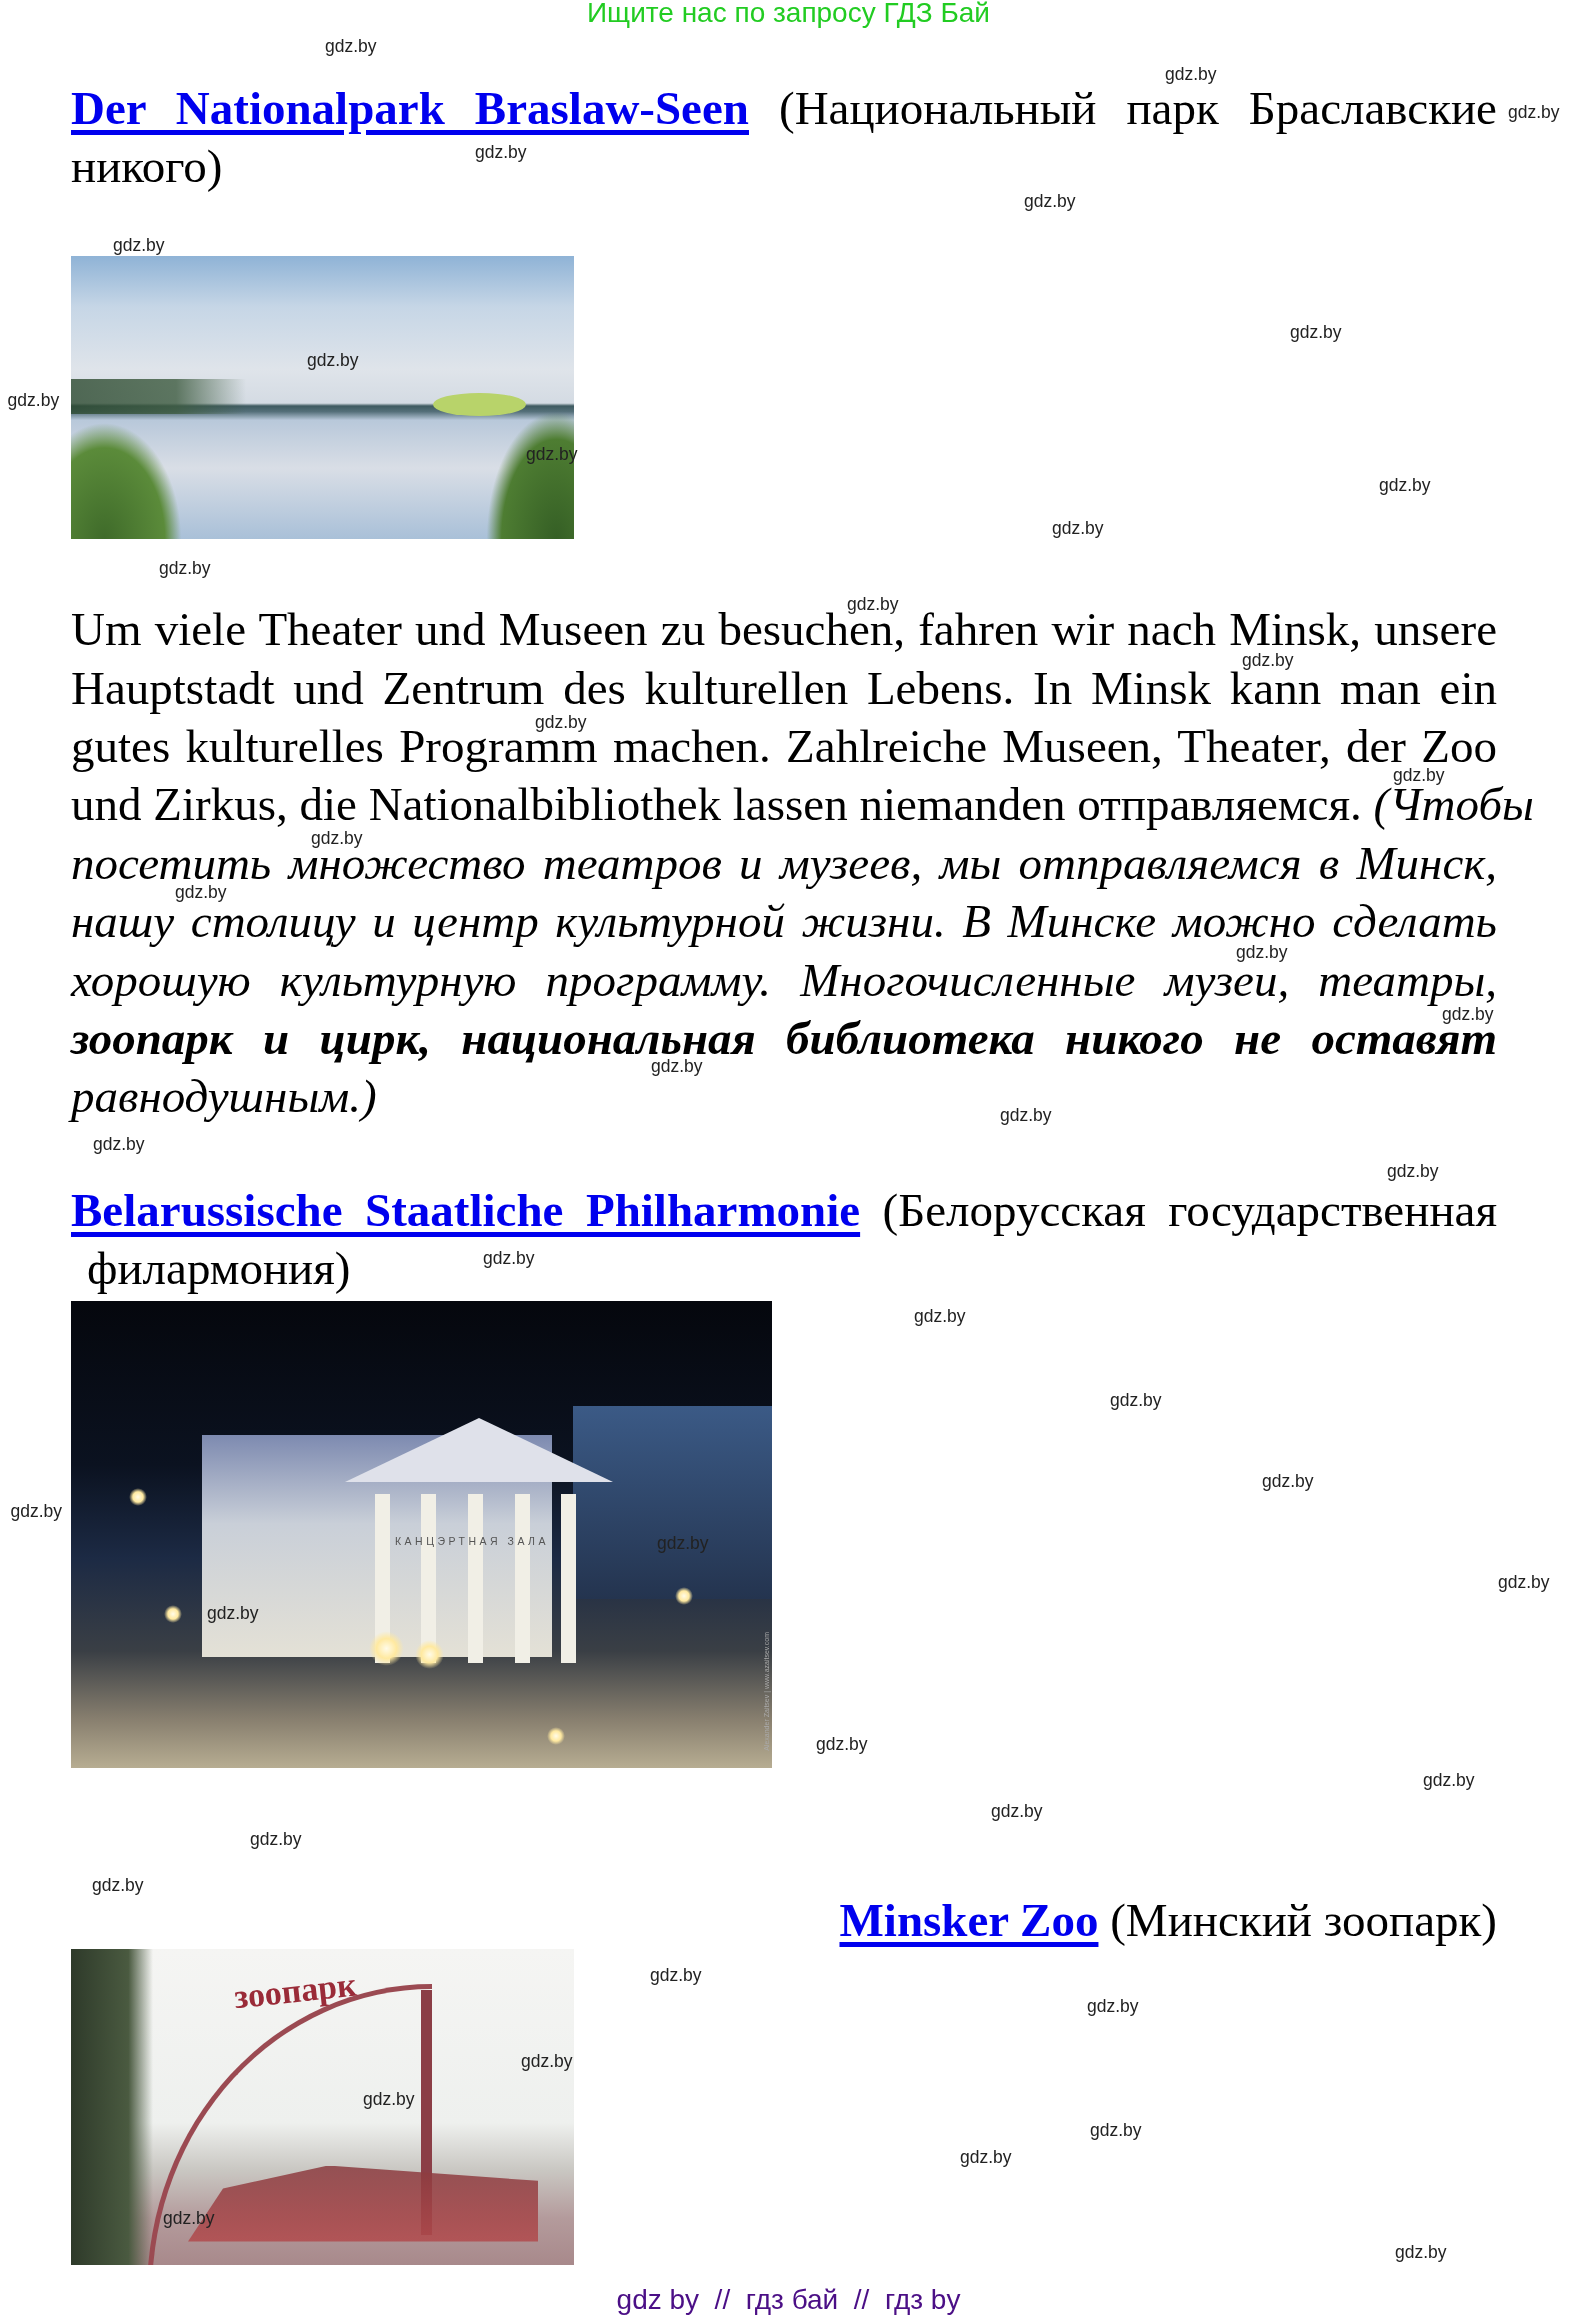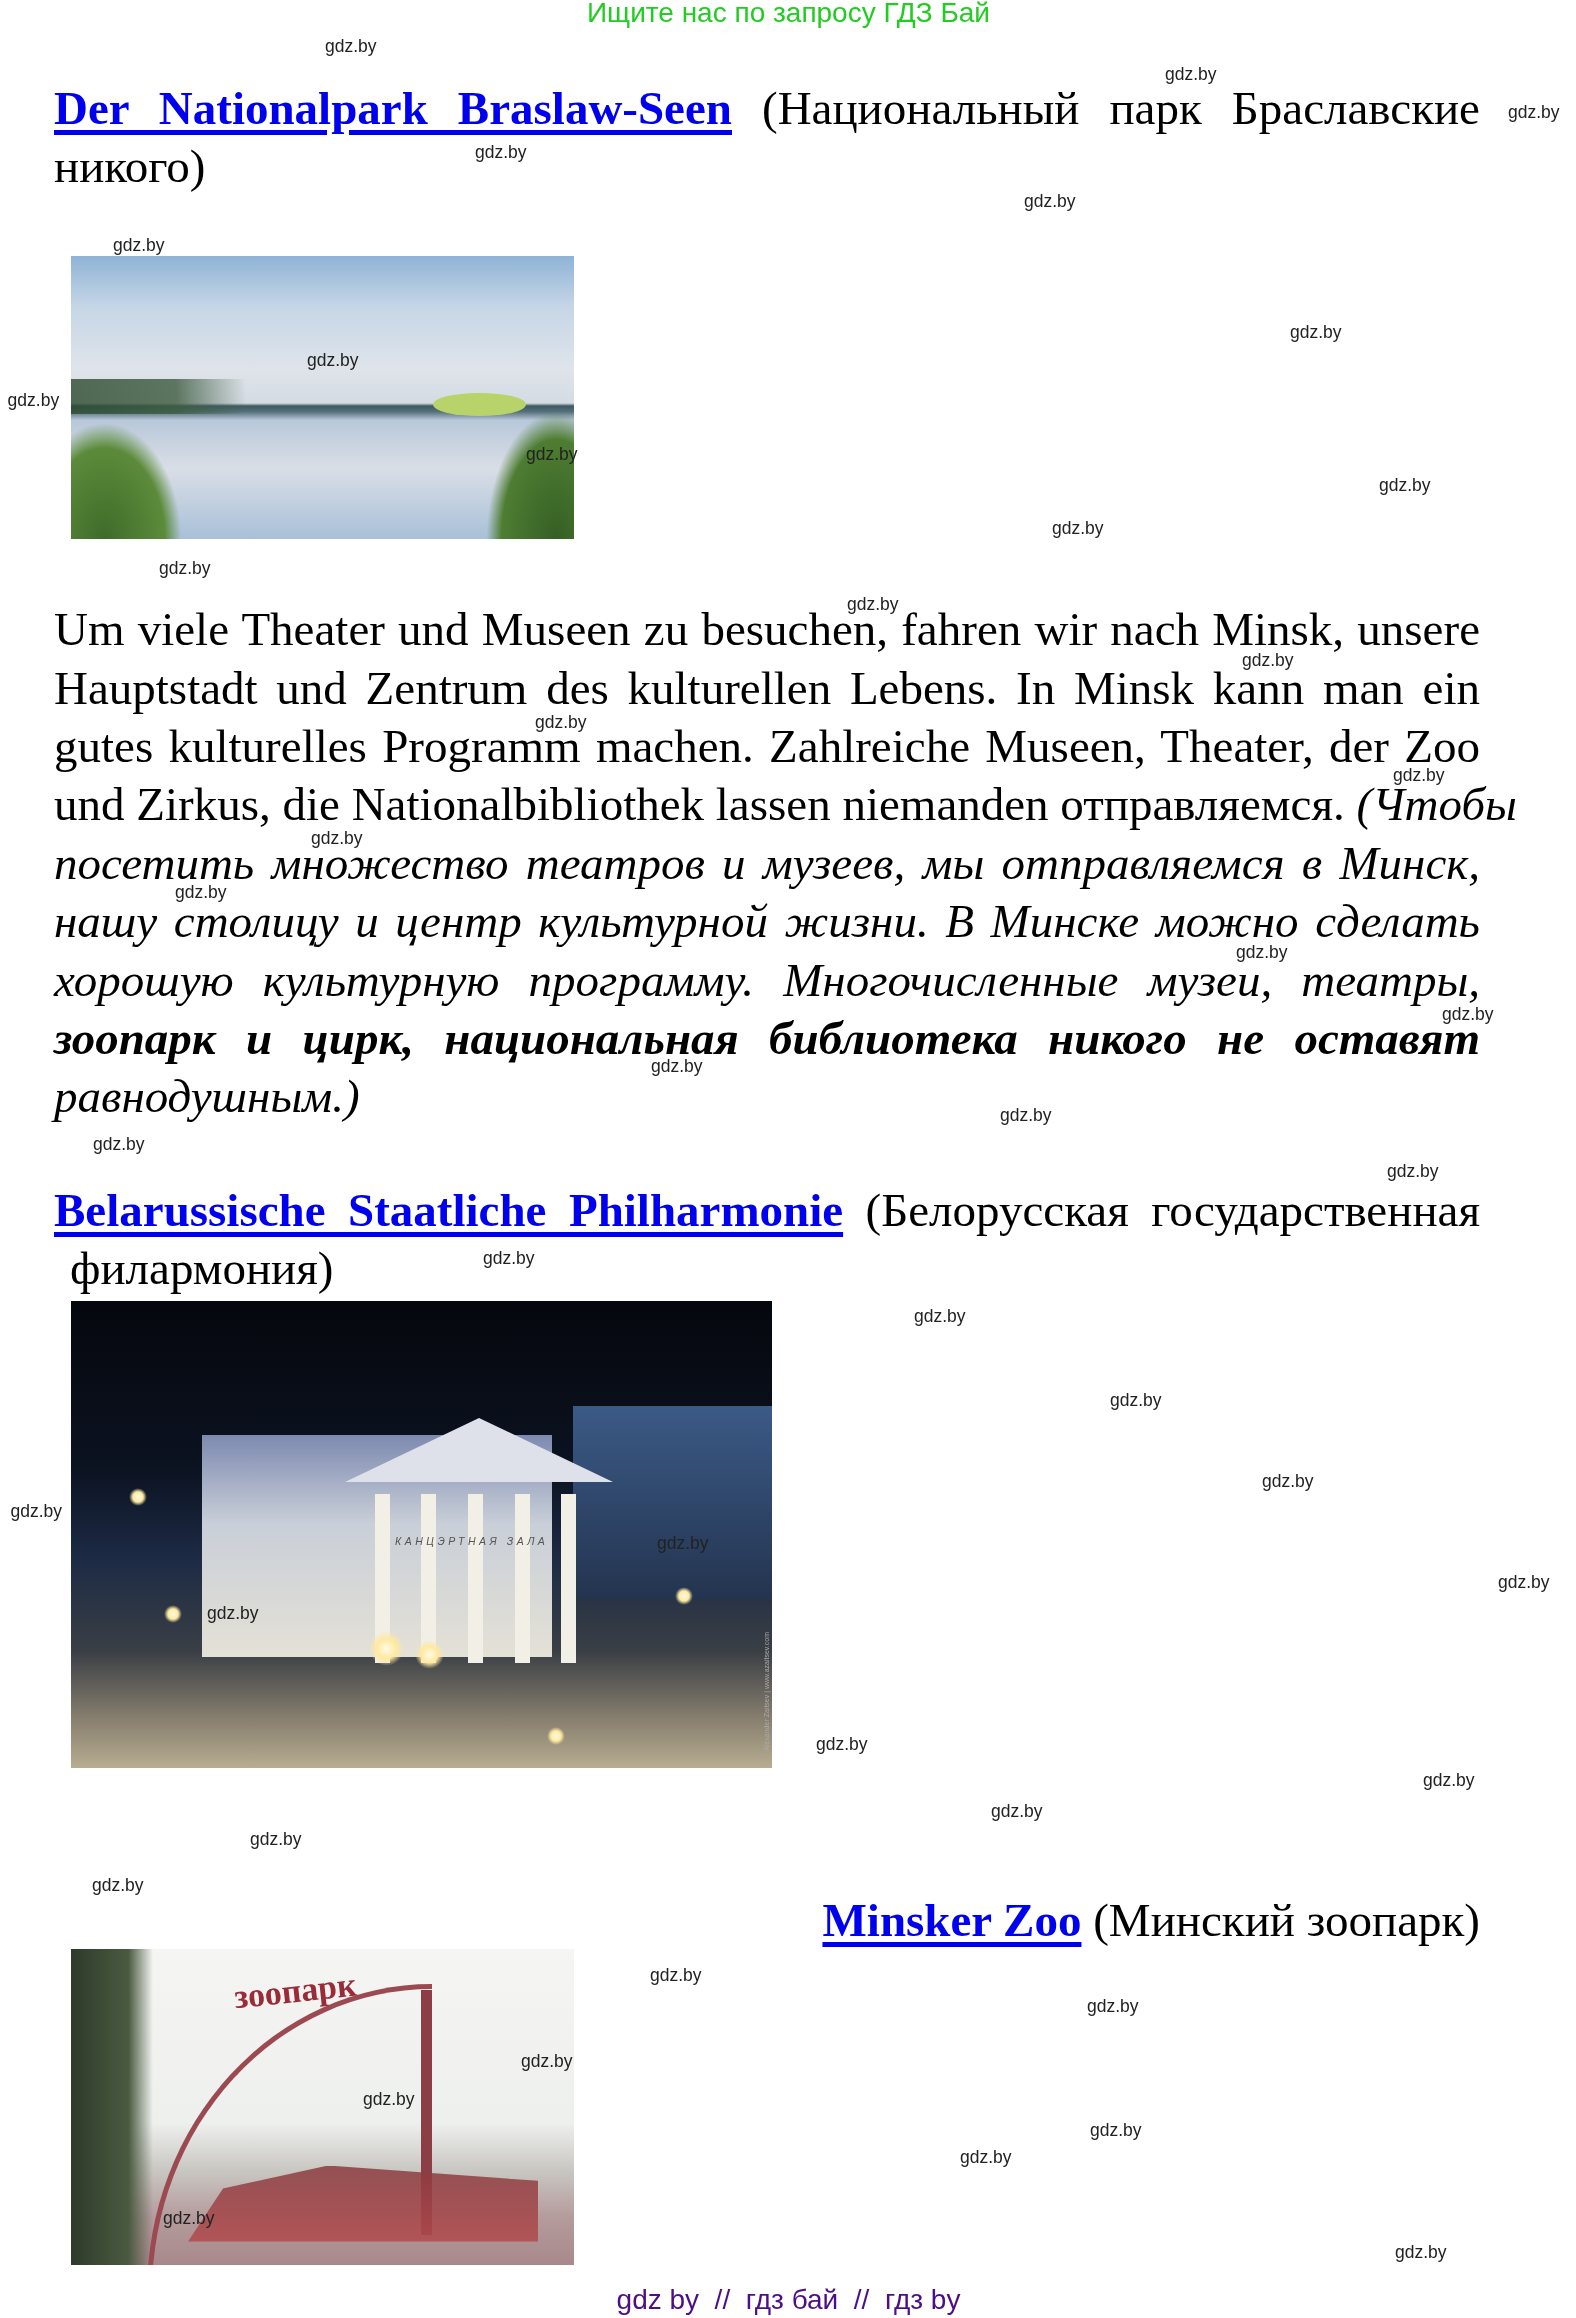--- a/index.html
+++ b/index.html
@@ -1,19 +1,19 @@
 <!DOCTYPE html>
 <html style="font-size:9.3px"><head>
 <meta charset="utf-8">
 <style>
   html, body { margin:0; padding:0; background:#ffffff; }
   body { width:1577px; height:2319px; position:relative; overflow:hidden; font-family:"Liberation Serif", serif; color:#000; }
   .abs { position:absolute; }
   .top-banner { position:absolute; left:0; width:1577px; top:-3.5px; text-align:center; font-family:"Liberation Sans", sans-serif; font-size:28px; color:#22cc22; }
-  .line { position:absolute; left:54px; width:1426px; font-size:47px; line-height:58px; white-space:nowrap; }
+  .line { position:absolute; left:71px; width:1426px; font-size:47px; line-height:58px; white-space:nowrap; }
   .justify { text-align:justify; text-align-last:justify; }
   .link { color:#0000ee; font-weight:bold; text-decoration:underline; text-decoration-thickness:4.7px; text-underline-offset:5.8px; }
   .ital { font-style:italic; }
   .wm { position:absolute; font-family:"Liberation Sans", sans-serif; font-size:17.5px; color:#222; white-space:nowrap; }
   .footer { position:absolute; left:0; width:1577px; top:2284px; text-align:center; font-family:"Liberation Sans", sans-serif; font-size:28px; color:#4b0f86; }
   .photo { position:absolute; overflow:hidden; }
   
   .lake { left:71px; top:256px; width:503px; height:283px;
     background:linear-gradient(180deg,#8fb3d6 0%,#c6d6e6 18%,#dfe4ea 40%,#d4dbe3 52%,#3e5a60 53%,#55707a 55%,#b8c8da 58%,#d9dee6 75%,#a9c0d8 100%); }
   .lake .grass-l { position:absolute; left:0; bottom:0; width:111px; height:117px; background:radial-gradient(ellipse at 30% 100%,#3f6b2a 0%,#5b8b3a 55%,transparent 70%); }
@@ -74,21 +74,21 @@
 
 <div class="photo phil" title="Night photo of the Philharmonic concert hall">
   <div class="right-bldg"></div>
   <div class="bldg"></div>
   <div class="pediment"></div>
   <div class="col" style="left:304px;"></div>
   <div class="col" style="left:350px;"></div>
   <div class="col" style="left:397px;"></div>
   <div class="col" style="left:444px;"></div>
   <div class="col" style="left:490px;"></div>
-  <div class="abs" style="left:324px;top:234px;font-family:'Liberation Sans',sans-serif;font-size:10.5px;letter-spacing:3.5px;color:#555;font-style:italic;">КАНЦЭРТНАЯ ЗАЛА</div>
+  <div class="abs" style="left:324px;top:234px;font-family:'Liberation Sans',sans-serif;font-size:10.5px;letter-spacing:3.5px;color:#555;">КАНЦЭРТНАЯ ЗАЛА</div>
   <div class="light" style="left:298px;top:330px;width:35px;height:35px;"></div>
   <div class="light" style="left:344px;top:339px;width:29px;height:29px;"></div>
   <div class="light" style="left:604px;top:286px;"></div>
   <div class="light" style="left:58px;top:187px;"></div>
   <div class="light" style="left:93px;top:304px;"></div>
   <div class="light" style="left:476px;top:426px;"></div>
   <div class="abs" style="right:2.3px;bottom:17.5px;writing-mode:vertical-rl;transform:rotate(180deg);font-family:'Liberation Sans',sans-serif;font-size:7px;color:#aaa;">Alexander Zaitsev | www.azaitsev.com</div>
 </div>
 
 <div class="line" style="top:1891px;text-align:right;">

